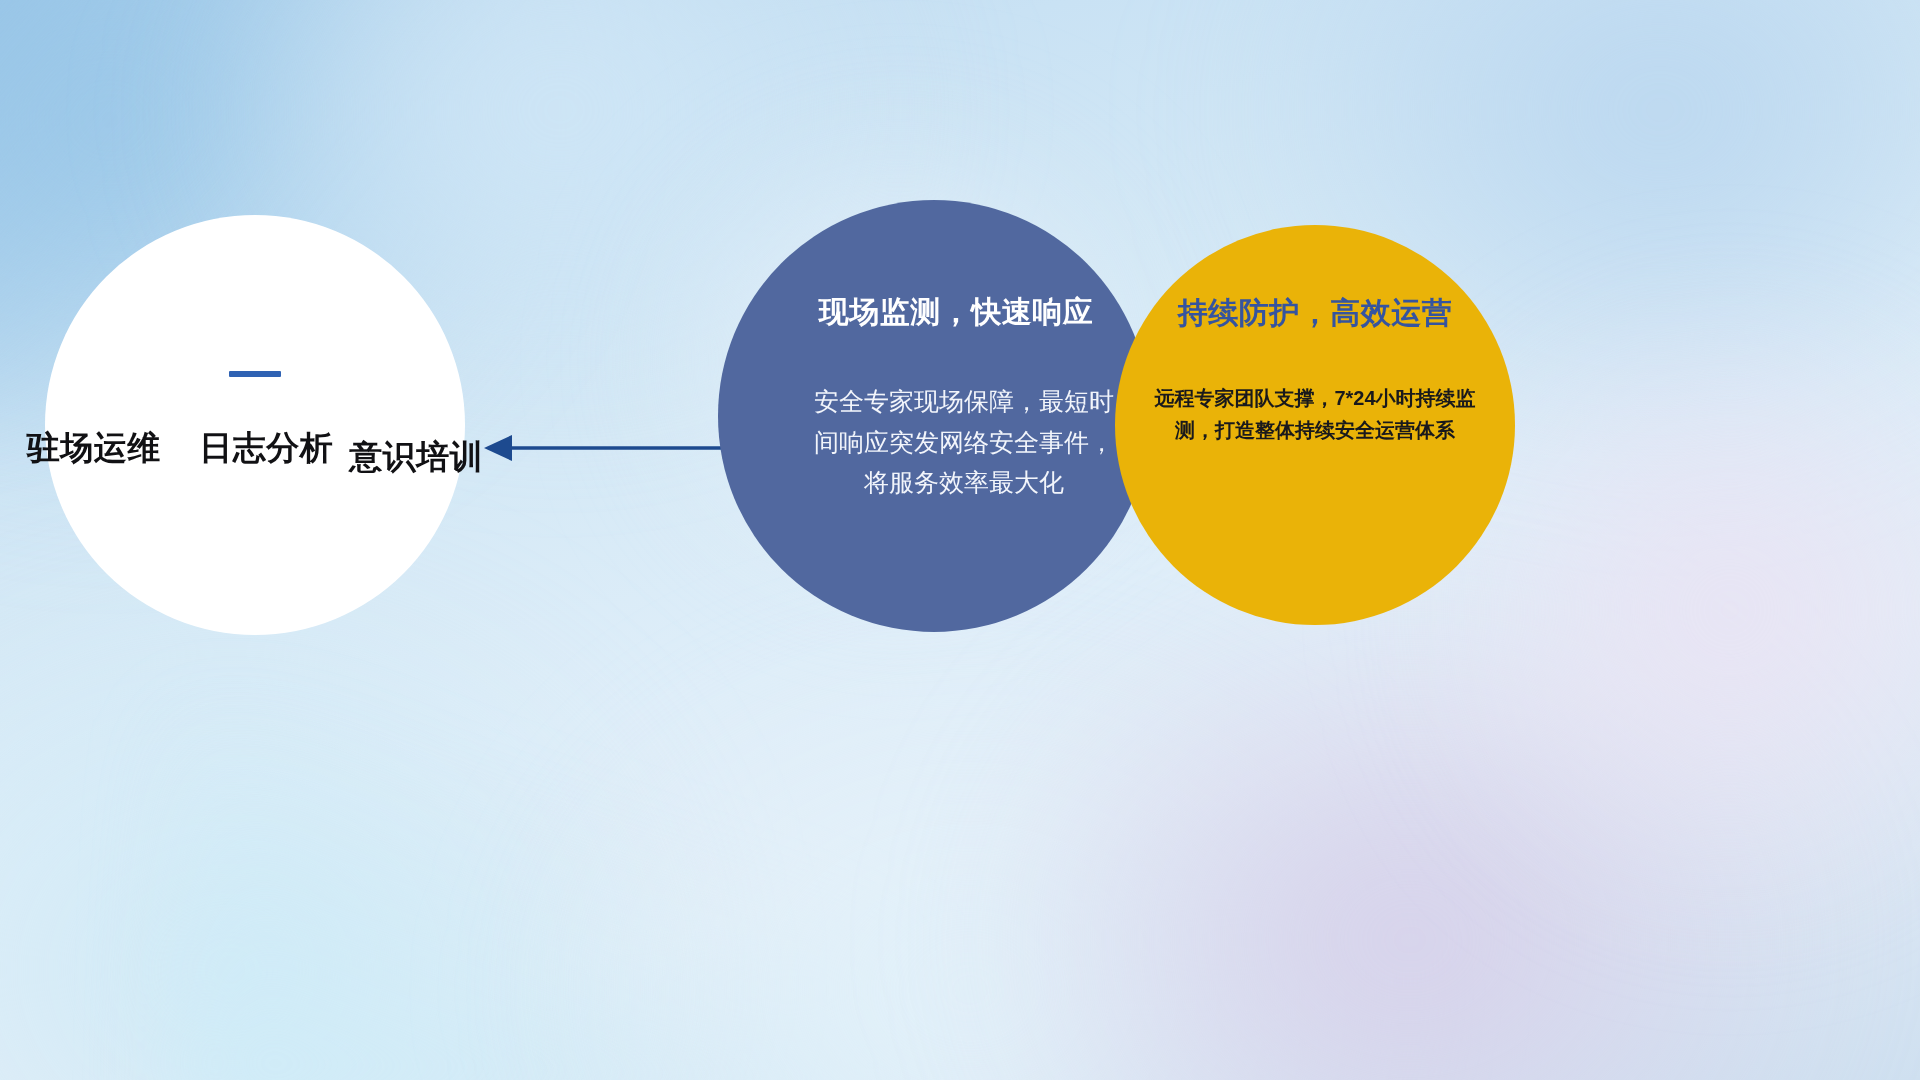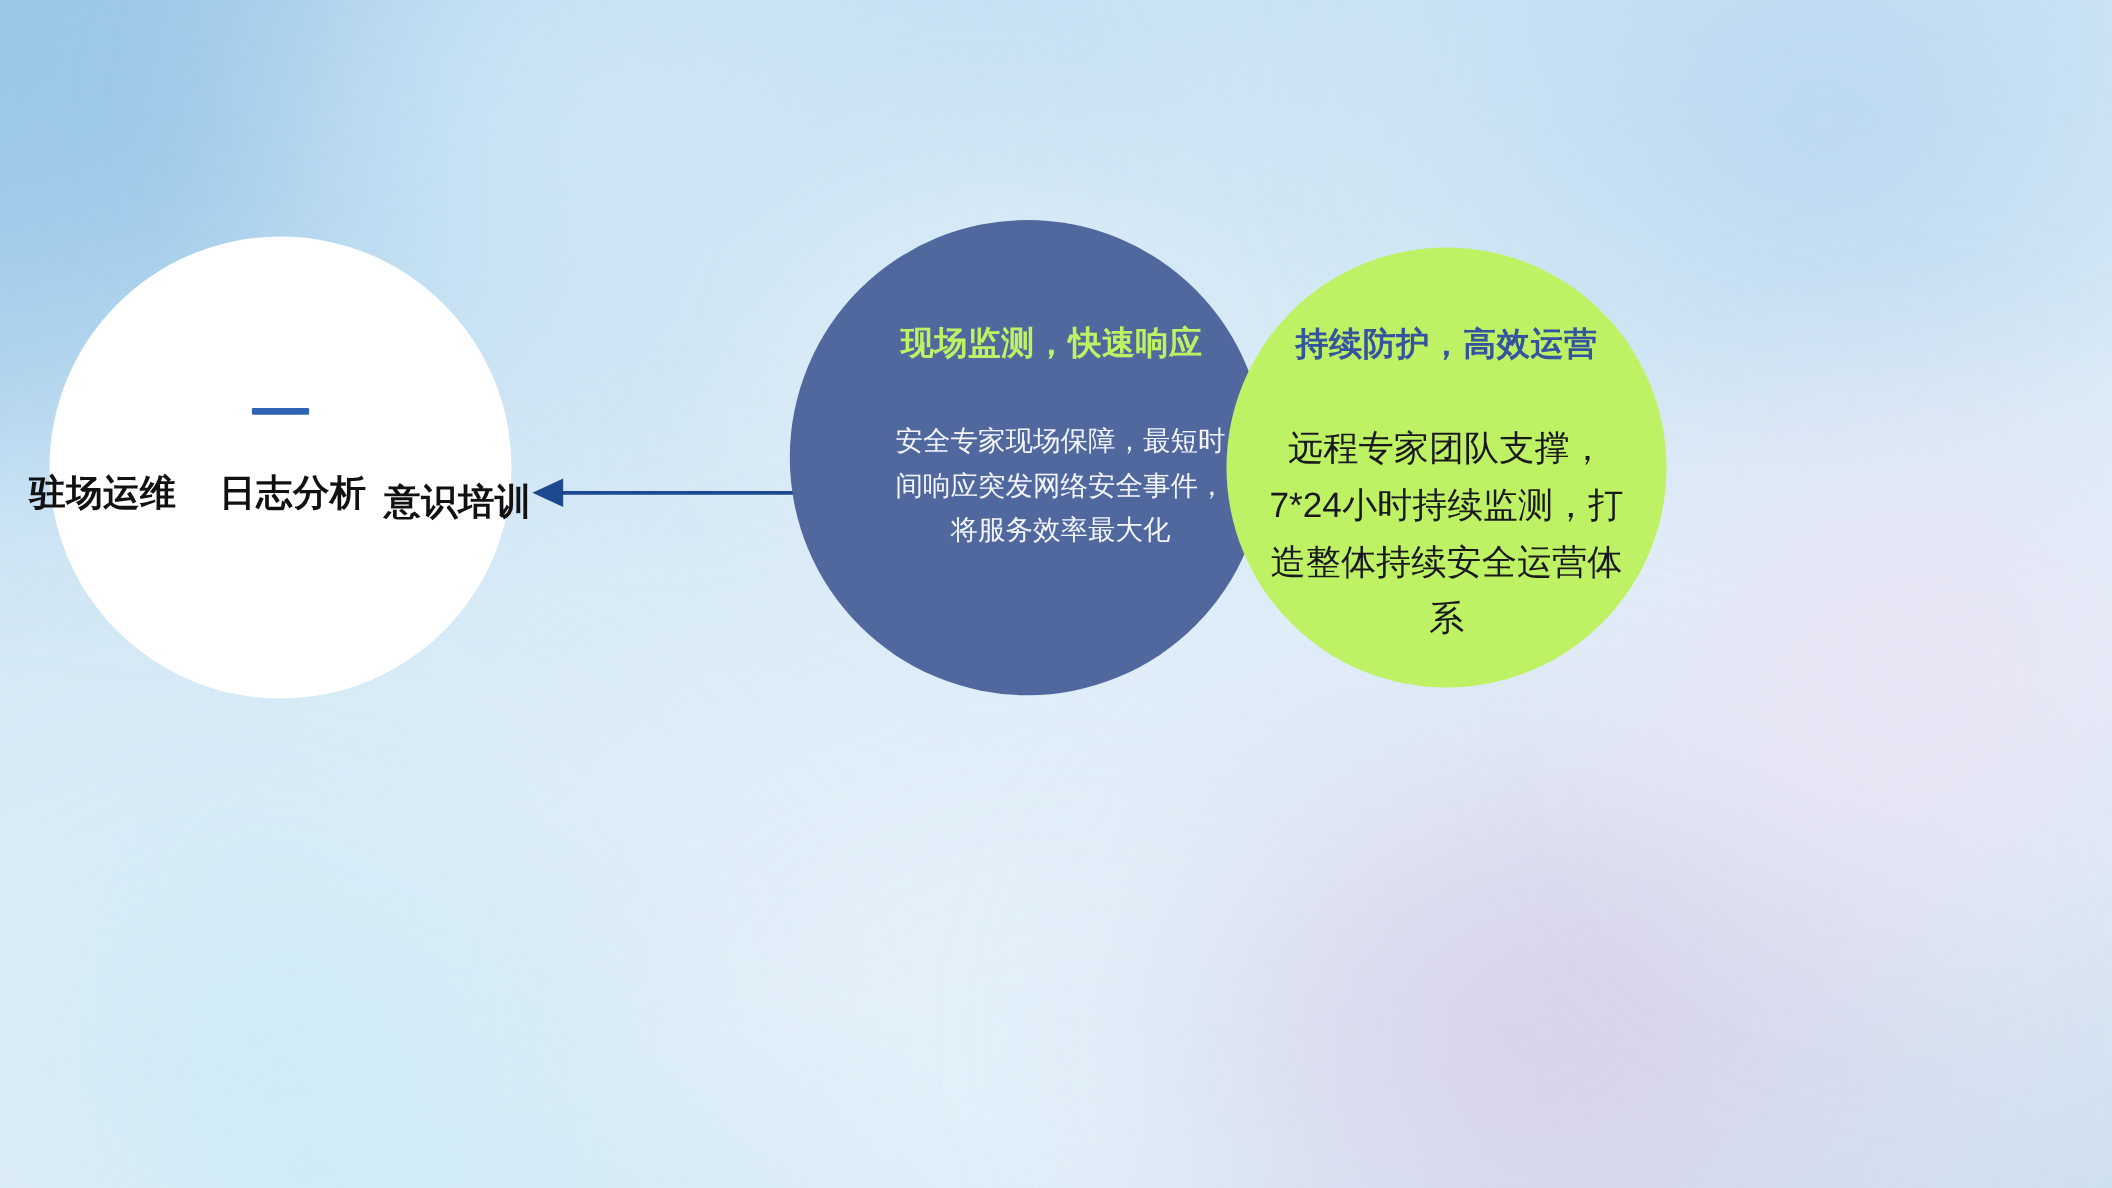--- a/index.html
+++ b/index.html
@@ -67,46 +67,46 @@
 
   
   #circle-mid{
     left:718px; top:200px; width:432px; height:432px;
     background:#51689f;
     z-index:3;
     justify-content:flex-start;
     padding-top:92px;
   }
   .mid-title{
-    font-size:30px; font-weight:bold; color:#bef264;
+    font-size:30px; font-weight:bold; color:#ffffff;
     letter-spacing:.5px; white-space:nowrap;
     margin-left:44px;
   }
   .mid-body{
     margin-top:48px; width:300px; margin-left:60px;
     font-size:25px; line-height:1.62; color:#f2f5fb;
     text-align:center; font-weight:400;
   }
 
   
   #circle-right{
     left:1115px; top:225px; width:400px; height:400px;
-    background:#bef264;
+    background:#eab308;
     z-index:4;
     justify-content:flex-start;
     padding-top:68px;
   }
   .right-title{
     font-size:30px; font-weight:bold; color:#35549f;
     letter-spacing:.5px; white-space:nowrap;
   }
   .right-body{
     margin-top:48px; width:350px;
-    font-size:32px; line-height:1.62; color:#19191c;
-    text-align:center; font-weight:400;
+    font-size:20px; line-height:1.62; color:#19191c;
+    text-align:center; font-weight:700;
   }
 
   
   #arrow{ position:absolute; left:480px; top:418px; width:260px; height:60px; z-index:2; }
 </style>
 </head>
 <body>
 
 <div id="bg">
   <div class="bg-base"></div>

